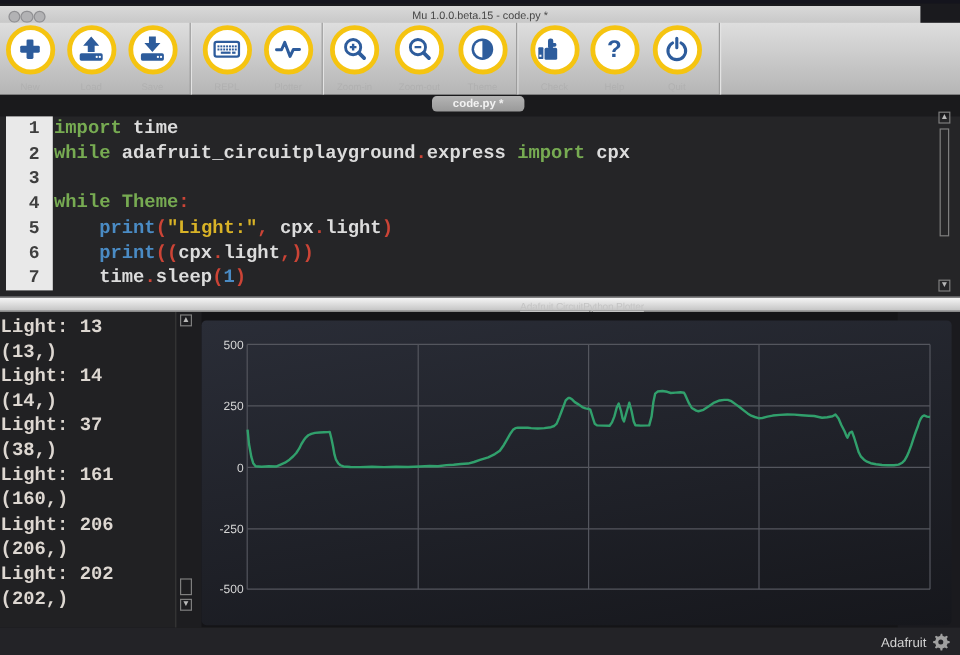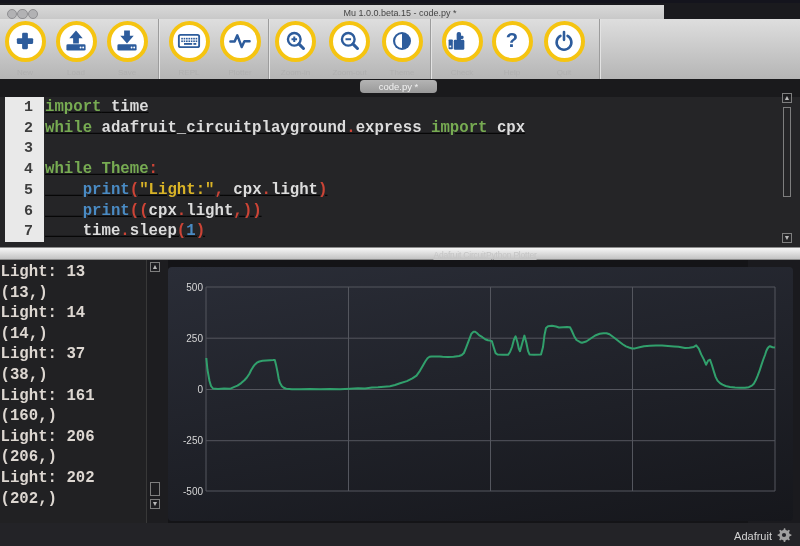--- a/index.html
+++ b/index.html
@@ -1,36 +1,36 @@
 <!DOCTYPE html>
 <html><head>
 <meta charset="utf-8">
 <style>
   html,body{margin:0;padding:0;}
   body{width:800px;height:546px;overflow:hidden;font-family:"Liberation Sans",sans-serif;background:#000;}
   #win{position:relative;width:800px;height:546px;overflow:hidden;background:#1a1a1e;}
   .abs{position:absolute;}
   
   #topstrip{left:0;top:0;width:800px;height:3px;background:#14141d;}
-  #titlebar{left:0;top:5px;width:644px;height:16px;background:linear-gradient(#d9d9d9,#c6c6c6);border-bottom:1px solid #989898;padding-left:20px;}
+  #titlebar{left:0;top:5px;width:767px;height:16px;background:linear-gradient(#d9d9d9,#c6c6c6);border-bottom:1px solid #989898;}
   .dot{position:absolute;top:4px;width:8.4px;height:8.4px;border-radius:50%;background:#b2b2b4;border:0.5px solid #8f8f92;}
   #title{position:absolute;left:0;top:2.5px;width:800px;text-align:center;font-size:9px;color:#454545;}
   
   #toolbar{left:0;top:19px;width:800px;height:60px;background:linear-gradient(#dedede,#b5b5b5);}
   .sep{position:absolute;top:0;width:1px;height:60px;background:#9c9c9c;box-shadow:1px 0 0 #e3e3e3;}
   .btn{position:absolute;top:1.5px;width:33px;height:33px;background:#fff;border:4px solid #f5c411;border-radius:50%;}
   .btn svg{position:absolute;left:50%;top:50%;transform:translate(-50%,-50%);}
   
   #tabbar{left:0;top:79px;width:800px;height:18px;background:#1a1a1c;}
-  #tab{position:absolute;left:360px;top:1px;width:77px;height:13px;border-radius:4px;background:linear-gradient(#b4b4b4,#999999);color:#f2f2f2;font-size:9.5px;text-align:center;line-height:13.5px;}
+  #tab{position:absolute;left:360px;top:1px;width:77px;height:13px;border-radius:4px;background:linear-gradient(#b4b4b4,#999999);color:#f2f2f2;font-size:9.5px;text-align:center;line-height:13.5px;font-weight:bold;}
   
   #editor{left:0;top:97px;width:800px;height:150px;background:#252527;}
   #gutter{position:absolute;left:5px;top:0;width:39px;height:145px;background:#e9e9e9;}
   #gutter pre{margin:0;padding:0 11px 0 0;text-align:right;font-family:"Liberation Mono",monospace;font-weight:bold;font-size:15px;line-height:20.7px;color:#3e3e3e;transform:translateY(1.2px);}
-  #code{position:absolute;left:45px;top:0;text-decoration:underline;}
+  #code{position:absolute;left:45px;top:0;}
   #code pre{margin:0;font-family:"Liberation Mono",monospace;font-weight:bold;font-size:15.7px;line-height:20.7px;color:#dcdcdc;transform:translateY(-0.2px);}
   .kw{color:#77ab52;}.bi{color:#4a8bc4;}.pu{color:#cc4436;}.st{color:#d9b327;}.nu{color:#4a8bc4;}
   
   .sbbox{position:absolute;border:1px solid #7e7e7e;background:transparent;color:#b8b8b8;font-size:7px;line-height:8px;text-align:center;}
   
   #splitter{left:0;top:247px;width:800px;height:13px;background:linear-gradient(#f6f6f6,#c3c3c3);border-top:1px solid #8d8d8d;border-bottom:1px solid #8a8a8a;box-sizing:border-box;}
   #splitter div{position:absolute;left:430px;top:2px;width:110px;text-align:center;font-size:8.5px;color:#c4c4c4;letter-spacing:-0.2px;text-decoration:underline;}
   
   #bottom{left:0;top:260px;width:748px;height:263px;background:#141417;}
   #console{position:absolute;left:0;top:0;width:147px;height:263px;background:#212123;overflow:hidden;border-right:1px solid #383838;box-sizing:border-box;}

